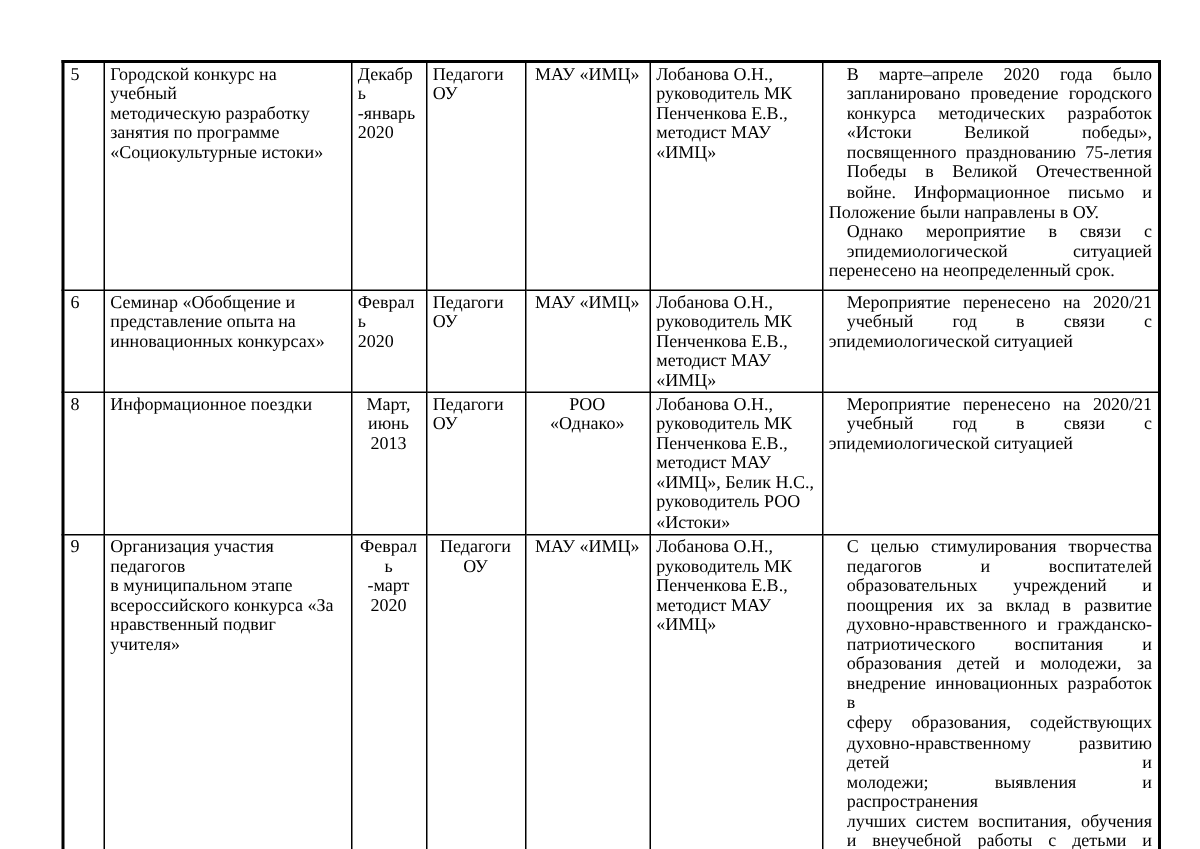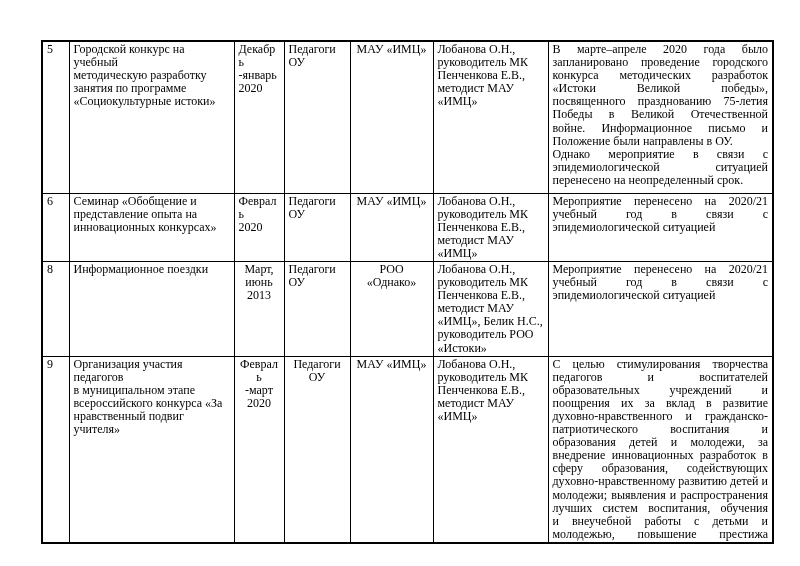--- a/index.html
+++ b/index.html
@@ -28,21 +28,21 @@
     vertical-align: top;
     padding: 1px 4px 1px 4px;
     white-space: pre-line;
     overflow: hidden;
     word-wrap: break-word;
   }
   td.c-num  { padding: 1px 2px 1px 4px; }
   td.c-date { padding: 1px 2px; }
   td.ac { text-align: center; }
   td.c-notes { white-space: normal; padding: 1px 4px 1px 3px; }
-  td.c-notes .jline { text-align: justify; text-align-last: justify; }
+  td.c-notes .jline { text-align: justify; text-align-last: justify; margin-left: 12px; }
   tr.r5 { height: 152px; }
   tr.r6 { height: 68px; }
   tr.r8 { height: 92px; }
   tr.r9 { height: 183px; }
 </style>
 </head>
 <body>
 
 <div class="page">
   <table class="doc-table">

